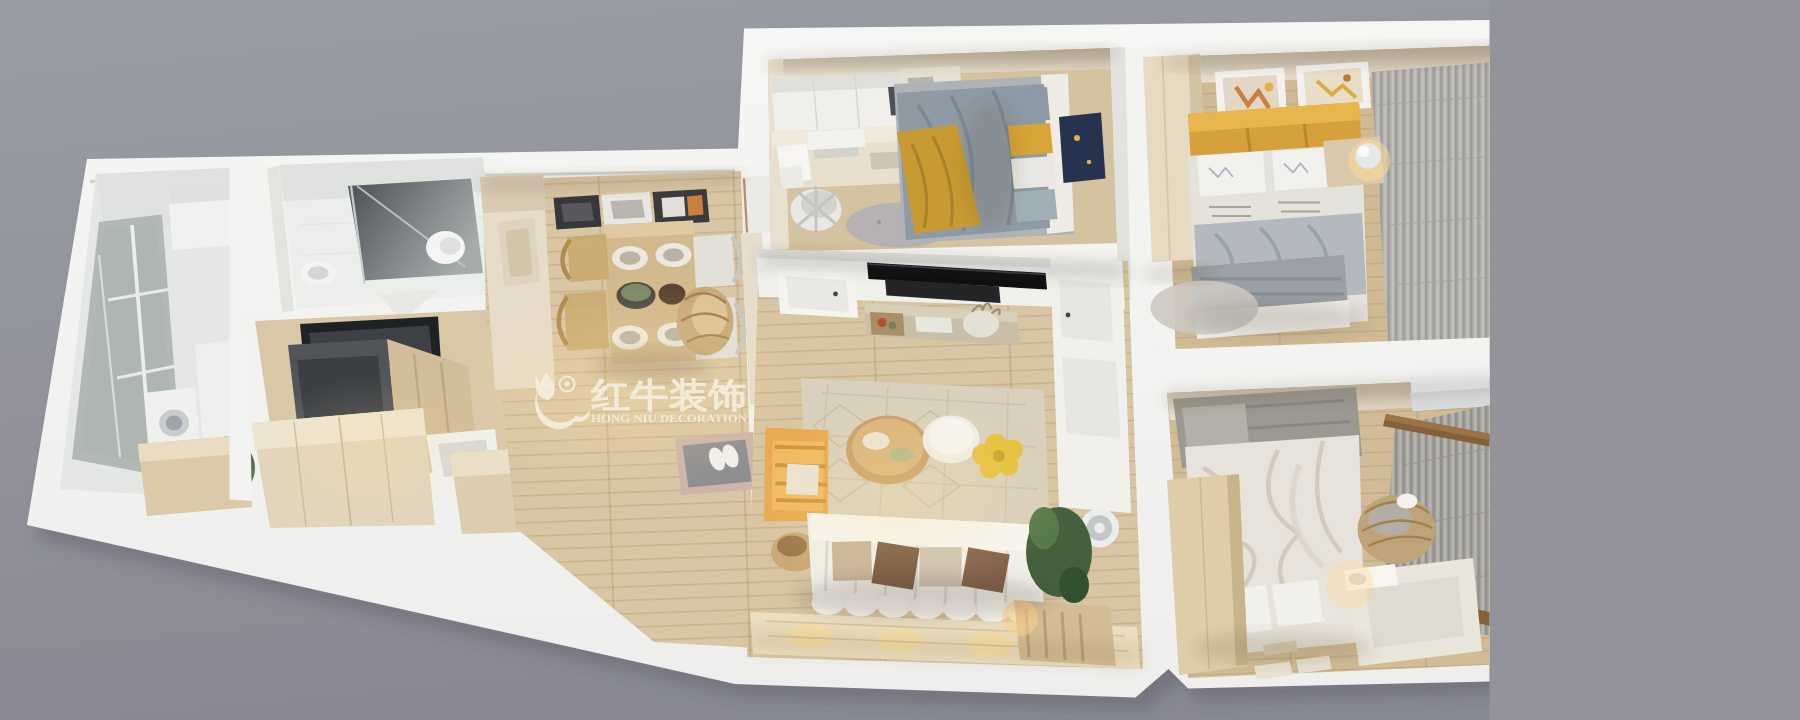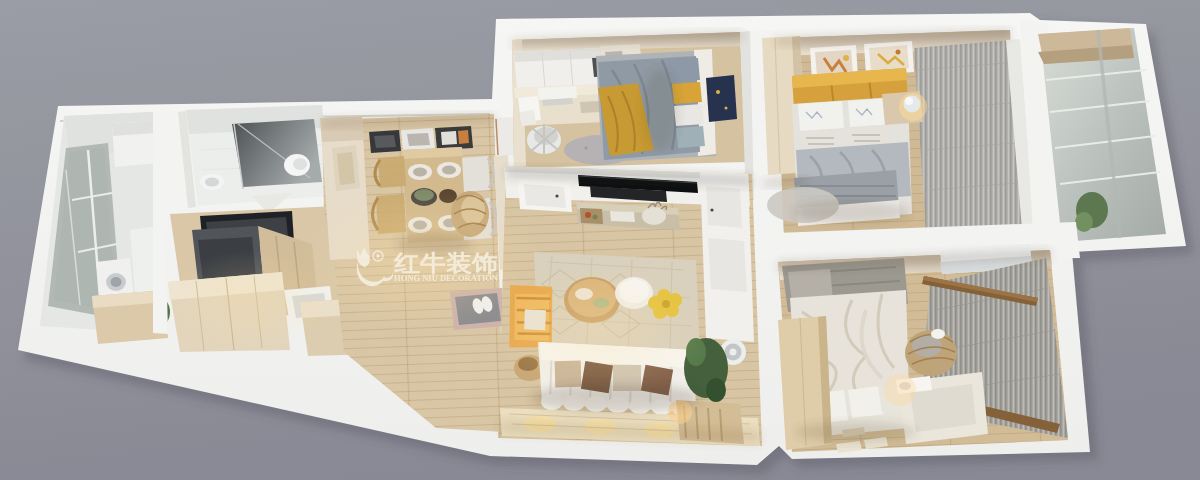--- a/index.html
+++ b/index.html
@@ -1,16 +1,16 @@
 <!DOCTYPE html>
 <html><head>
 <meta charset="utf-8">
 <style>
 html,body{margin:0;padding:0;background:#93939c;}
-#stage{position:relative;width:1200px;height:480px;overflow:hidden;
+#stage{position:relative;width:993px;height:480px;overflow:hidden;
 font-family:"Liberation Sans",sans-serif;}
 </style>
 </head>
 <body>
 <div id="stage">
 <svg width="1200" height="480" viewBox="0 0 1200 480" xmlns="http://www.w3.org/2000/svg">
 <defs>
 <linearGradient id="bg" x1="0" y1="0" x2="0.25" y2="1">
 <stop offset="0" stop-color="#9a9da5"></stop>
 <stop offset="0.55" stop-color="#91929b"></stop>

